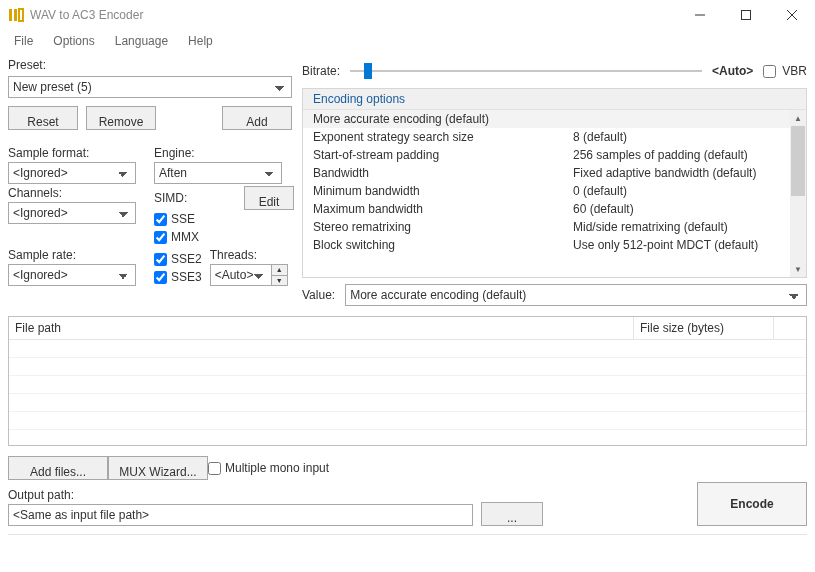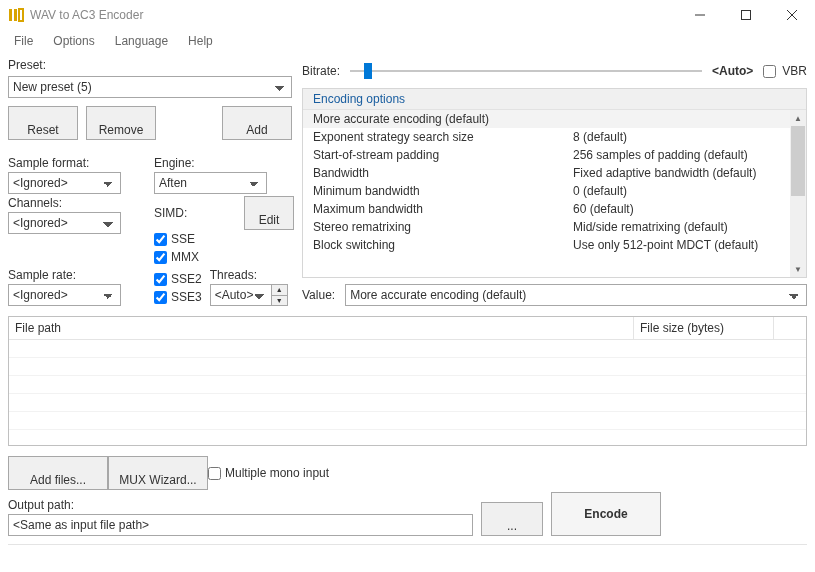--- a/index.html
+++ b/index.html
@@ -8,31 +8,31 @@
 .titlebar .logo{width:16px;height:16px;margin-right:6px;display:inline-flex;align-items:center;justify-content:center}
 .titlebar .title{color:#888}
 .titlebar .spacer{flex:1}
 .winbtn{width:46px;height:30px;display:flex;align-items:center;justify-content:center;color:#555}
 .menubar{height:22px;display:flex;align-items:center;padding:0 6px;gap:4px;color:#666}
 .menubar .mi{padding:2px 8px;color:#666}
 .content{flex:1;padding:6px 8px 0 8px;display:flex;flex-direction:column}
 label.lbl{color:#333}
 select,input[type=text]{border:1px solid #a7a7a7;background:#fff;height:22px;padding:0 4px}
 select{appearance:none;padding-right:6px;background-image:linear-gradient(45deg,transparent 50%,#555 50%),linear-gradient(135deg,#555 50%,transparent 50%);background-position:calc(100% - 12px) 9px,calc(100% - 7px) 9px;background-size:5px 5px,5px 5px;background-repeat:no-repeat}
-.btn{border:1px solid #a7a7a7;background:#f0f0f0;height:24px;padding:16px 10px;min-width:62px;text-align:center;cursor:default}
+.btn{border:1px solid #a7a7a7;background:#f0f0f0;height:24px;padding:8px 10px;min-width:62px;text-align:center;cursor:default}
 .top{display:flex;gap:10px}
 .leftcol{width:284px;display:flex;flex-direction:column;gap:4px}
 .rightcol{flex:1;display:flex;flex-direction:column}
 .preset-sel{width:100%}
 .btnrow{display:flex;gap:8px;margin-top:4px}
 .btnrow .btn{flex:0 0 70px}
 .btnrow .gap{flex:1}
 .configgrid{display:grid;grid-template-columns:140px 140px;gap:2px 6px;margin-top:12px}
 .cell{display:flex;flex-direction:column;gap:2px}
-.cell select{width:113px}
+.cell select{width:128px}
 .simd{display:flex;flex-direction:column;gap:0}
 .simd .hdr{display:flex;align-items:center;gap:8px}
 .chk{display:flex;align-items:center;gap:4px;height:18px}
 .chk input{width:13px;height:13px}
 .threads{display:flex;flex-direction:column;gap:2px}
 .spin{display:flex}
 .spin select{width:62px}
 .spin .arrows{display:flex;flex-direction:column;border:1px solid #a7a7a7;border-left:none;width:16px}
 .spin .arrows span{flex:1;display:flex;align-items:center;justify-content:center;font-size:7px;line-height:1;background:#f0f0f0}
 .spin .arrows span:first-child{border-bottom:1px solid #a7a7a7}
@@ -63,21 +63,21 @@
 .fg-head .col.last{width:32px;border-right:none}
 .fg-body{flex:1;background:#fff}
 .fg-body .line{height:18px;border-bottom:1px solid #f2f2f2}
 .bottom{display:flex;align-items:center;gap:0;margin-top:10px}
 .bottom .btn{min-width:100px}
 .mono{display:flex;align-items:center;gap:4px}
 .outrow{display:flex;align-items:flex-end;gap:8px;margin-top:8px}
 .outcol{display:flex;flex-direction:column;gap:2px;flex:0 0 465px}
 .outcol input{width:100%}
 .dots{width:50px}
-.encode-wrap{flex:1;display:flex;justify-content:flex-start;align-items:flex-start;margin-top:-30px}
+.encode-wrap{flex:1;display:flex;justify-content:flex-end;align-items:flex-start;margin-top:-30px}
 .encode{width:110px;height:44px;font-weight:bold;border:1px solid #a7a7a7;background:#f5f5f5;display:flex;align-items:center;justify-content:center}
 .status{height:22px;border-top:1px solid #e4e4e4;margin-top:8px}
 </style>
 </head>
 <body>
 
 <div class="titlebar">
   <span class="logo">
     <svg width="16" height="16">
         <rect x="1" y="2" width="3" height="12" fill="#d9a400"></rect>

